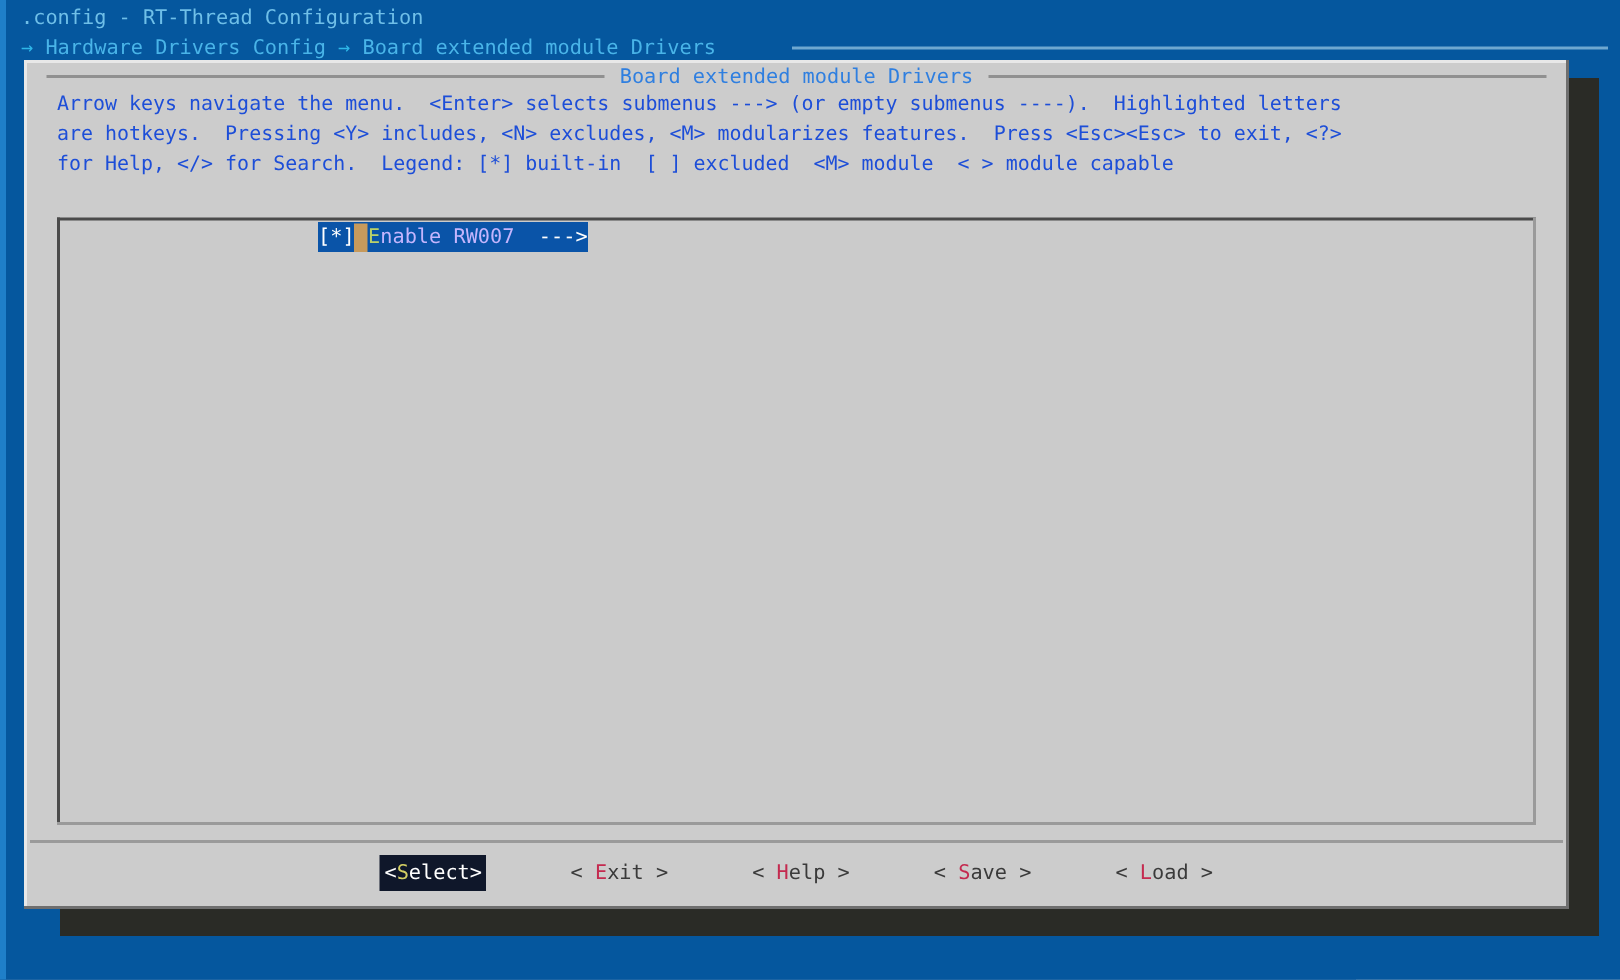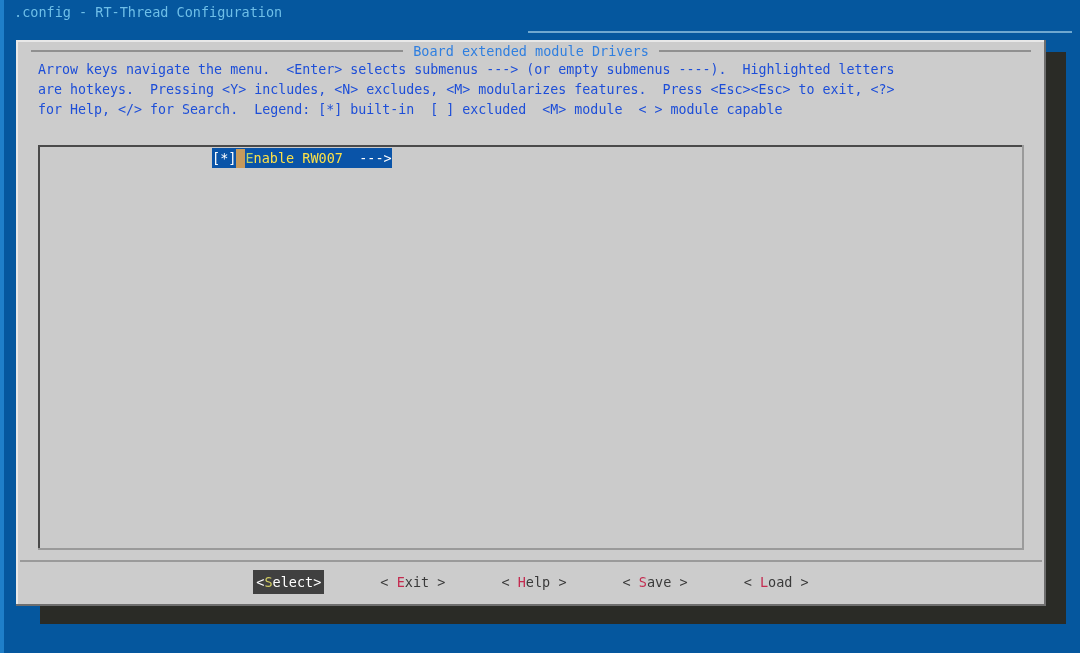--- a/index.html
+++ b/index.html
@@ -177,21 +177,21 @@
   }
   .tag-box { color: #ffffff; }
   .cursor-block {
     display: inline-block;
     width: 9px;
     height: 19px;
     background: #c79a5c;
     vertical-align: middle;
   }
   .hotkey-sel { color: #b9d169; }
-  .row-label { color: #fde047; }
+  .row-label { color: #c4b5fd; }
   .row-arrow { color: #ffffff; }
 
   
   .btn-sep {
     position: absolute;
     left: 4px;
     top: 520px;
     width: 1022px;
     height: 2px;
     background: #9a9a9a;
@@ -210,38 +210,39 @@
     white-space: pre;
   }
   .btn {
     white-space: pre;
     font-size: 13.5px;
     color: #3a3a3a;
     padding: 2px 0;
     margin: 0 28px;
   }
   .btn.selected {
-    background: #404040;
+    background: #0f172a;
     color: #ffffff;
     padding: 2px 3px;
   }
   .btn .bkey { color: #c42a4f; }
   .btn.selected .bkey { color: #d4cf63; }
   .btn .brk { color: #3a3a3a; }
   .btn.selected .brk { color: #ffffff; }
 </style>
 </head>
 <body>
 
 <div id="screen">
 
   <div class="edge-strip"></div>
 
   <div class="hdr hdr-title">.config - RT-Thread Configuration</div>
 
+  <div class="hdr hdr-crumb"><span class="crumb-arrow">→</span><span> </span><span>Hardware Drivers Config</span><span> </span><span class="crumb-arrow">→</span><span> </span><span>Board extended module Drivers</span></div>
 
   <div class="hdr-rule" style="left:528px; width:544px;"></div>
 
   <div class="shadow-r"></div>
   <div class="shadow-b"></div>
 
   <div id="dialog">
 
     <div class="frame-hl"></div>
     <div class="frame-hl-l"></div>

